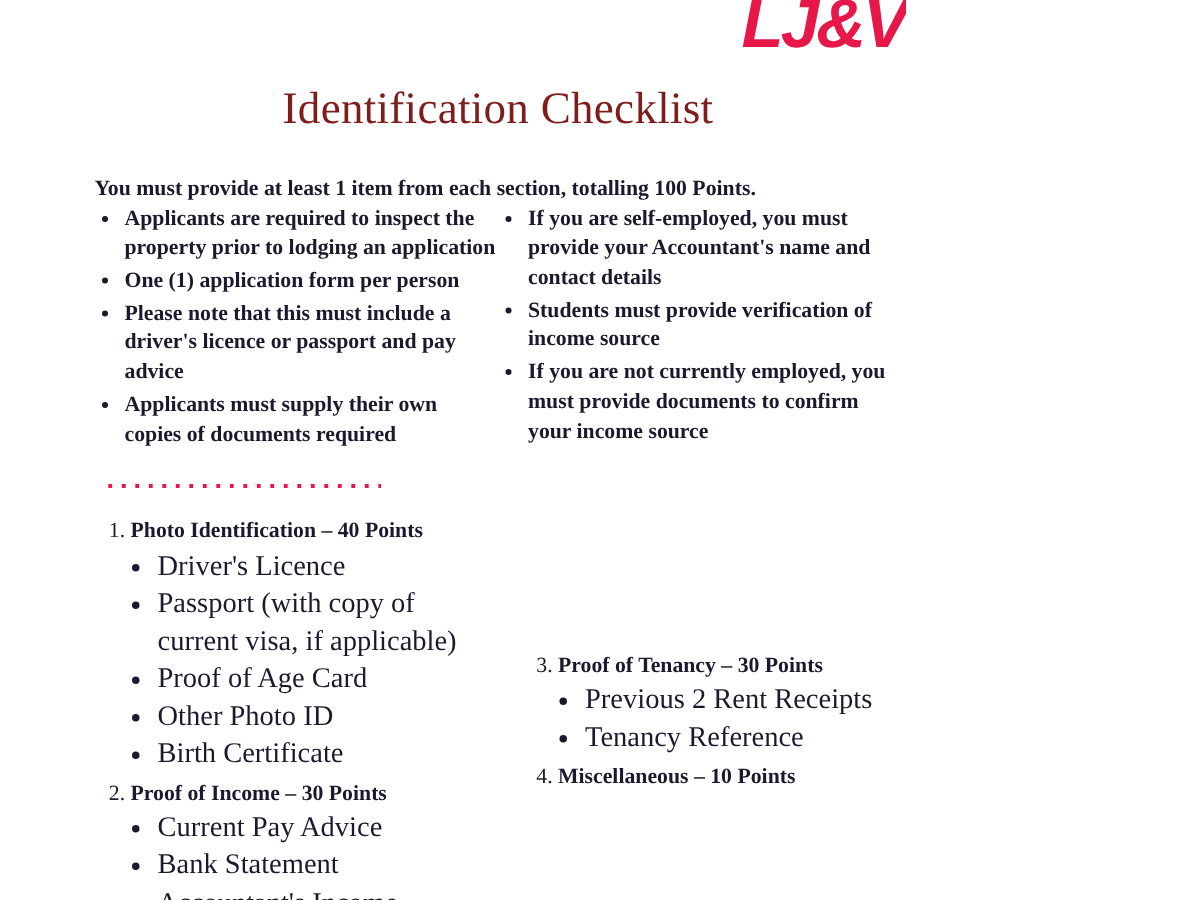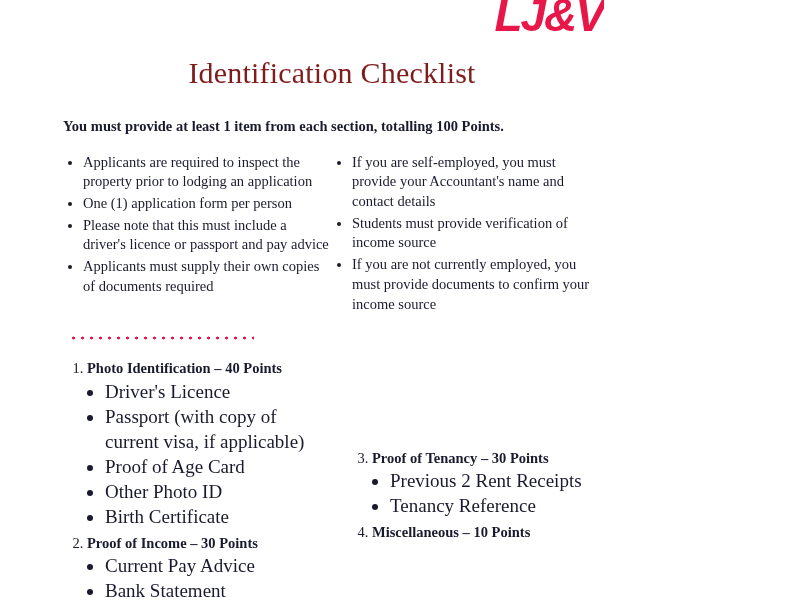--- a/index.html
+++ b/index.html
@@ -50,21 +50,21 @@
   .intro {
     margin-top: 26px;
     font-size: 14.5px;
     line-height: 1.42;
   }
   .intro .bold {
     font-weight: 700;
   }
   .two-col {
     display: flex;
-    margin-top: 16px;
+    font-weight: bold;
   }
   .col {
     flex: 1 1 0;
     min-width: 0;
   }
   ul.bullets {
     margin: 0;
     padding-left: 20px;
     list-style: disc;
   }

